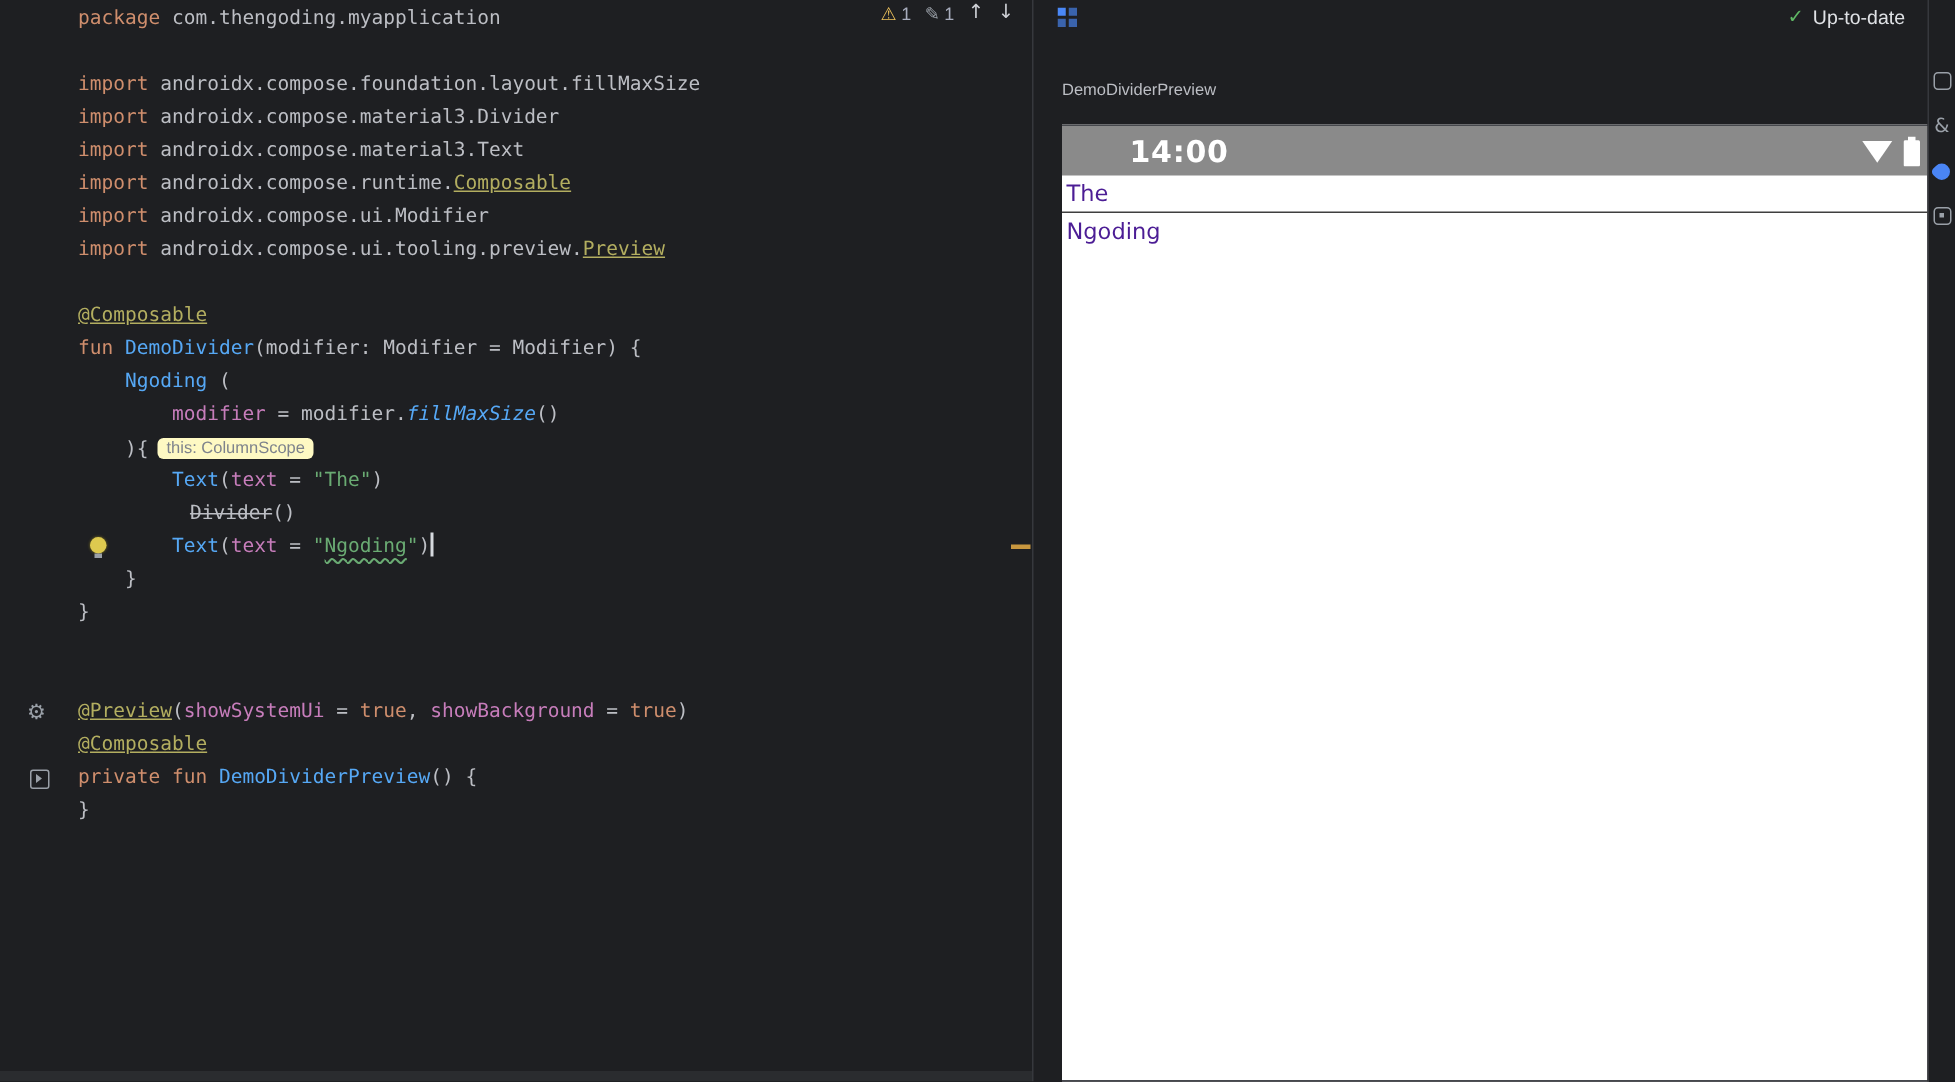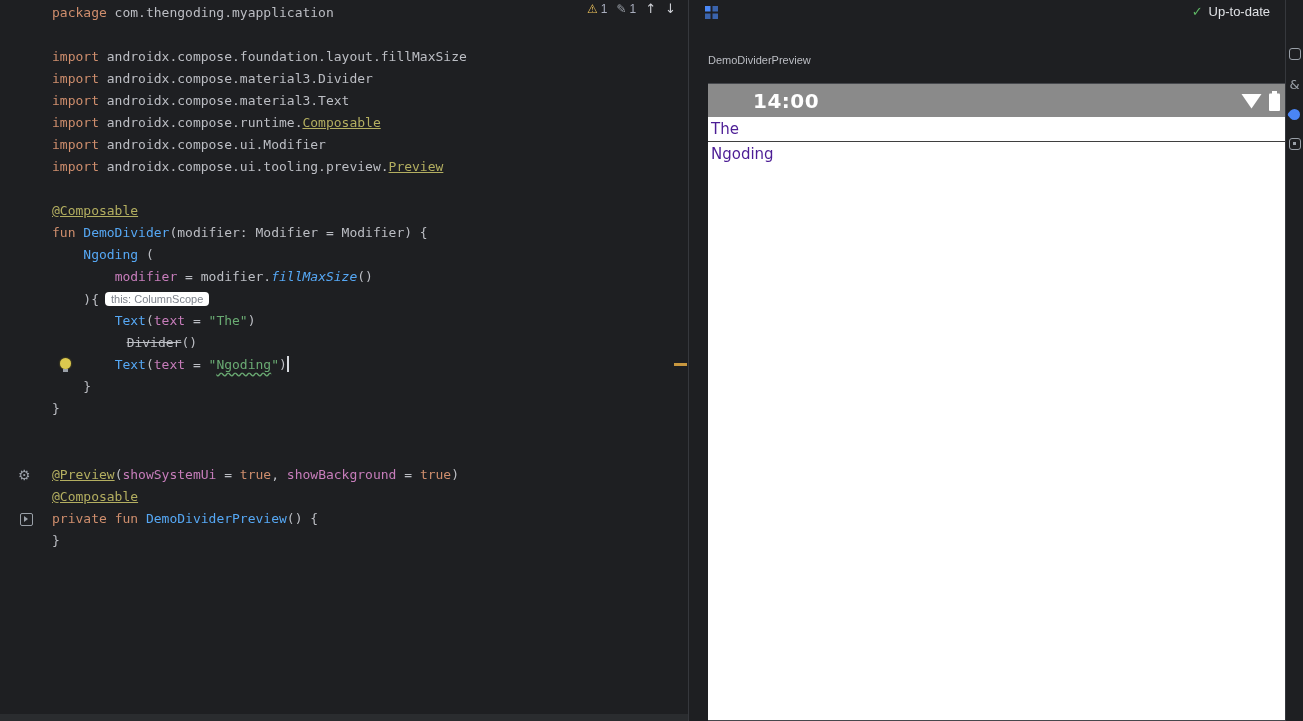--- a/index.html
+++ b/index.html
@@ -13,21 +13,21 @@
   .tk-kw  { color:#cf8e6d; }
   .tk-pl  { color:#bcbec4; }
   .tk-fn  { color:#56a8f5; }
   .tk-fni { color:#56a8f5; font-style:italic; }
   .tk-ann { color:#b3ae60;text-decoration:underline; }
   .tk-str { color:#6aab73; }
   .tk-strT{ color:#6aab73; text-decoration:underline wavy #6aab73; text-underline-offset:3px; }
   .tk-prm { color:#c77dbb; }
   .tk-cmt { color:#7a7e85; }
   .tk-dep { color:#bcbec4; text-decoration:line-through;padding-left:12px; }
-  .inlay-hint { background:#ffffff; color:#7e838c; font-size:11px; border-radius:4px; padding:1px 6px;
+  .inlay-hint { background:#fef9c3; color:#7e838c; font-size:11px; border-radius:4px; padding:1px 6px;
                 margin-left:6px; font-family:"Liberation Sans", sans-serif; vertical-align:1px; white-space:nowrap; }
   .caret { display:inline-block; width:2px; height:16px; background:#d6d9de; vertical-align:-3px; }
 
   .gutter-icon { position:absolute; left:2px; top:0; width:18px; height:22px; }
   .gear-icon::before { content:"⚙"; color:#9aa0a8; font-size:14px; line-height:22px;
                        font-family:"DejaVu Sans", sans-serif; position:absolute; left:0; top:0; }
   .run-preview-icon::before { content:""; position:absolute; left:2px; top:5px; width:11px; height:11px;
                        border:1.5px solid #9aa0a8; border-radius:2px; }
   .run-preview-icon::after { content:""; position:absolute; left:6px; top:8px;
                        border-left:4px solid #9aa0a8; border-top:3px solid transparent; border-bottom:3px solid transparent; }

